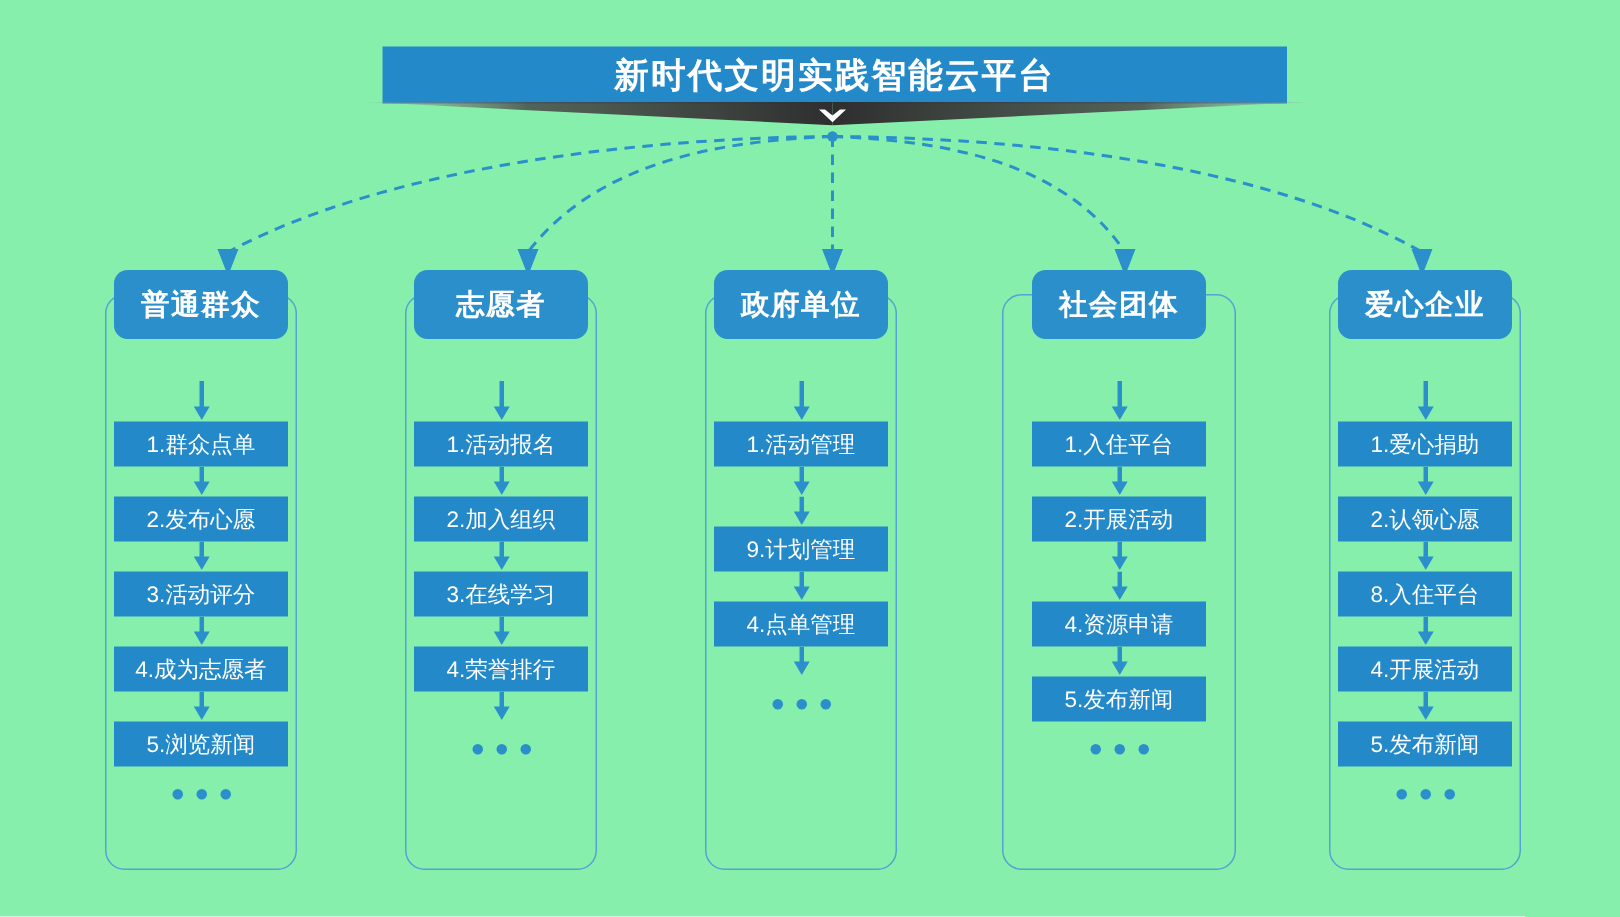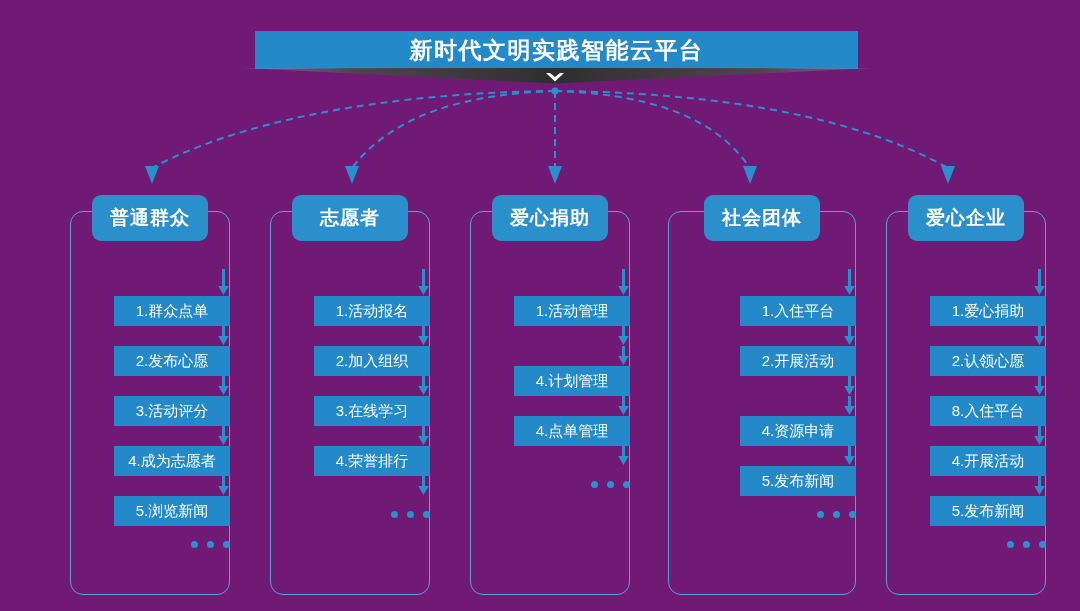--- a/index.html
+++ b/index.html
@@ -2,56 +2,56 @@
 <html><head>
 <meta charset="utf-8">
 <style>
   html,body{margin:0;padding:0;background:#ffffff;}
   body{
     width:1080px;height:611px;
     font-family:"Liberation Sans","DejaVu Sans",sans-serif;
     -webkit-font-smoothing:antialiased;
     overflow:hidden;
   }
-  #stage{position:relative;width:1080px;height:611px;background:#701a75;}
+  #stage{position:relative;width:1080px;height:611px;background:#86efac;}
 
   
   #title-banner{
     position:absolute;left:255px;top:31px;width:603px;height:38px;
     background:#2389c8;
     display:flex;align-items:center;justify-content:center;
   }
   #title-text{
     color:#ffffff;font-size:23px;font-weight:bold;letter-spacing:1.5px;
     white-space:nowrap;
   }
   #title-shadow{position:absolute;left:243px;top:68px;width:630px;height:17px;}
 
   
   #connectors{position:absolute;left:0;top:0;width:1080px;height:611px;pointer-events:none;}
 
   
-  .column{position:absolute;top:211px;width:160px;height:384px;}
+  .column{position:absolute;top:196px;width:128px;height:384px;}
   .col-frame{
     position:absolute;left:0;top:0;width:100%;height:100%;
     border:1.6px solid #53a3d5;border-radius:13px;box-sizing:border-box;
     background:transparent;
   }
   .col-head{
     position:absolute;left:50%;top:-16px;transform:translateX(-50%);
     width:116px;height:46px;background:#2b8fcc;border-radius:9px;
     display:flex;align-items:center;justify-content:center;
     box-sizing:border-box;
   }
   .col-head-label{
     color:#ffffff;font-size:19px;font-weight:bold;letter-spacing:1px;white-space:nowrap;
   }
   .col-body{
     position:absolute;left:0;top:58px;width:100%;
-    display:flex;flex-direction:column;align-items:flex-end;
+    display:flex;flex-direction:column;align-items:center;
   }
   .arrow-down{
     width:13px;height:20px;flex:none;
     display:block;
   }
   .arrow-down.first{height:27px;}
   .step{
     width:116px;height:30px;background:#2389c8;
     display:flex;align-items:center;justify-content:center;
     box-sizing:border-box;flex:none;
@@ -200,40 +200,40 @@
         <div class="ellipsis">
           <i></i>
           <i></i>
           <i></i>
         </div>
       </div>
     </div>
   <div class="column" style="left:470px;">
       <div class="col-frame"></div>
       <div class="col-head">
-        <span class="col-head-label">爱心捐助</span>
+        <span class="col-head-label">政府单位</span>
       </div>
       <div class="col-body">
         <svg class="arrow-down first" viewBox="0 0 13 27">
           <rect x="5" y="0" width="3" height="18" fill="#2b8fcc"></rect>
           <path d="M1.2,17 L11.8,17 L6.5,26 Z" fill="#2b8fcc"></path>
         </svg>
         <div class="step">
           <span class="step-label">1.活动管理</span>
         </div>
         <svg class="arrow-down" viewBox="0 0 13 20">
           <rect x="5" y="0" width="3" height="11" fill="#2b8fcc"></rect>
           <path d="M1.2,10 L11.8,10 L6.5,19 Z" fill="#2b8fcc"></path>
         </svg>
         <svg class="arrow-down" viewBox="0 0 13 20">
           <rect x="5" y="0" width="3" height="11" fill="#2b8fcc"></rect>
           <path d="M1.2,10 L11.8,10 L6.5,19 Z" fill="#2b8fcc"></path>
         </svg>
         <div class="step">
-          <span class="step-label">4.计划管理</span>
+          <span class="step-label">9.计划管理</span>
         </div>
         <svg class="arrow-down" viewBox="0 0 13 20">
           <rect x="5" y="0" width="3" height="11" fill="#2b8fcc"></rect>
           <path d="M1.2,10 L11.8,10 L6.5,19 Z" fill="#2b8fcc"></path>
         </svg>
         <div class="step">
           <span class="step-label">4.点单管理</span>
         </div>
         <svg class="arrow-down" viewBox="0 0 13 20">
           <rect x="5" y="0" width="3" height="11" fill="#2b8fcc"></rect>

